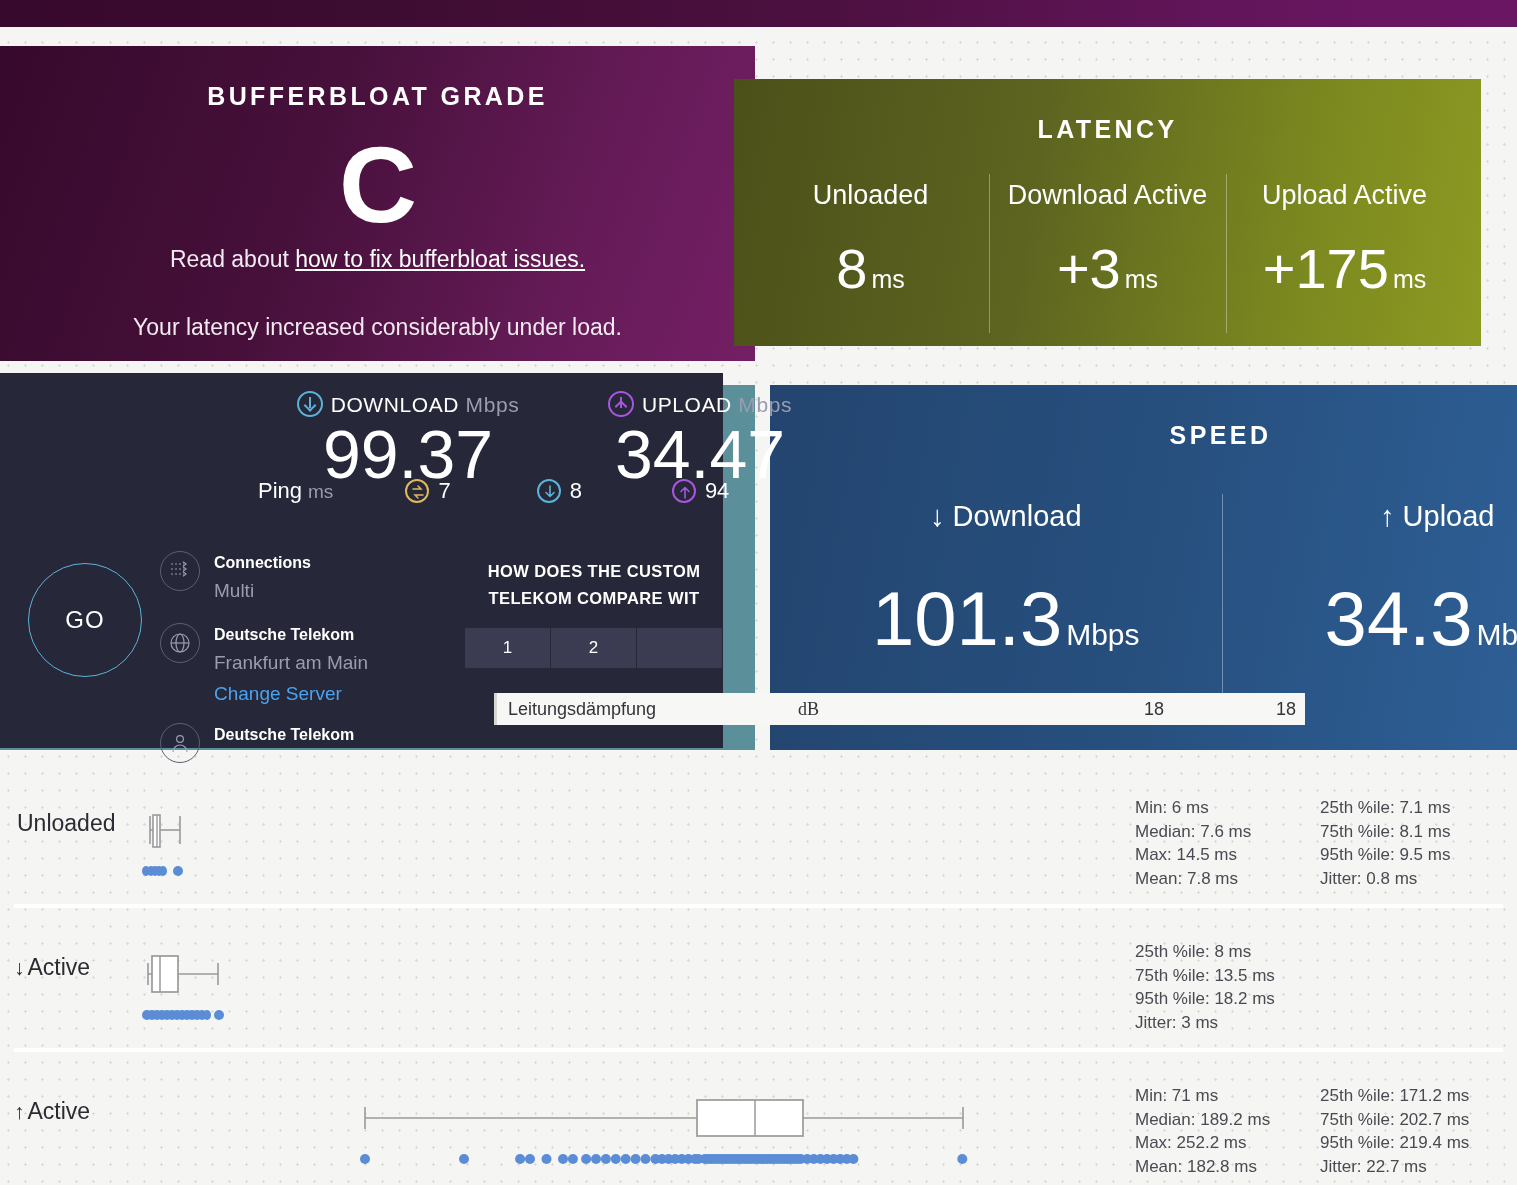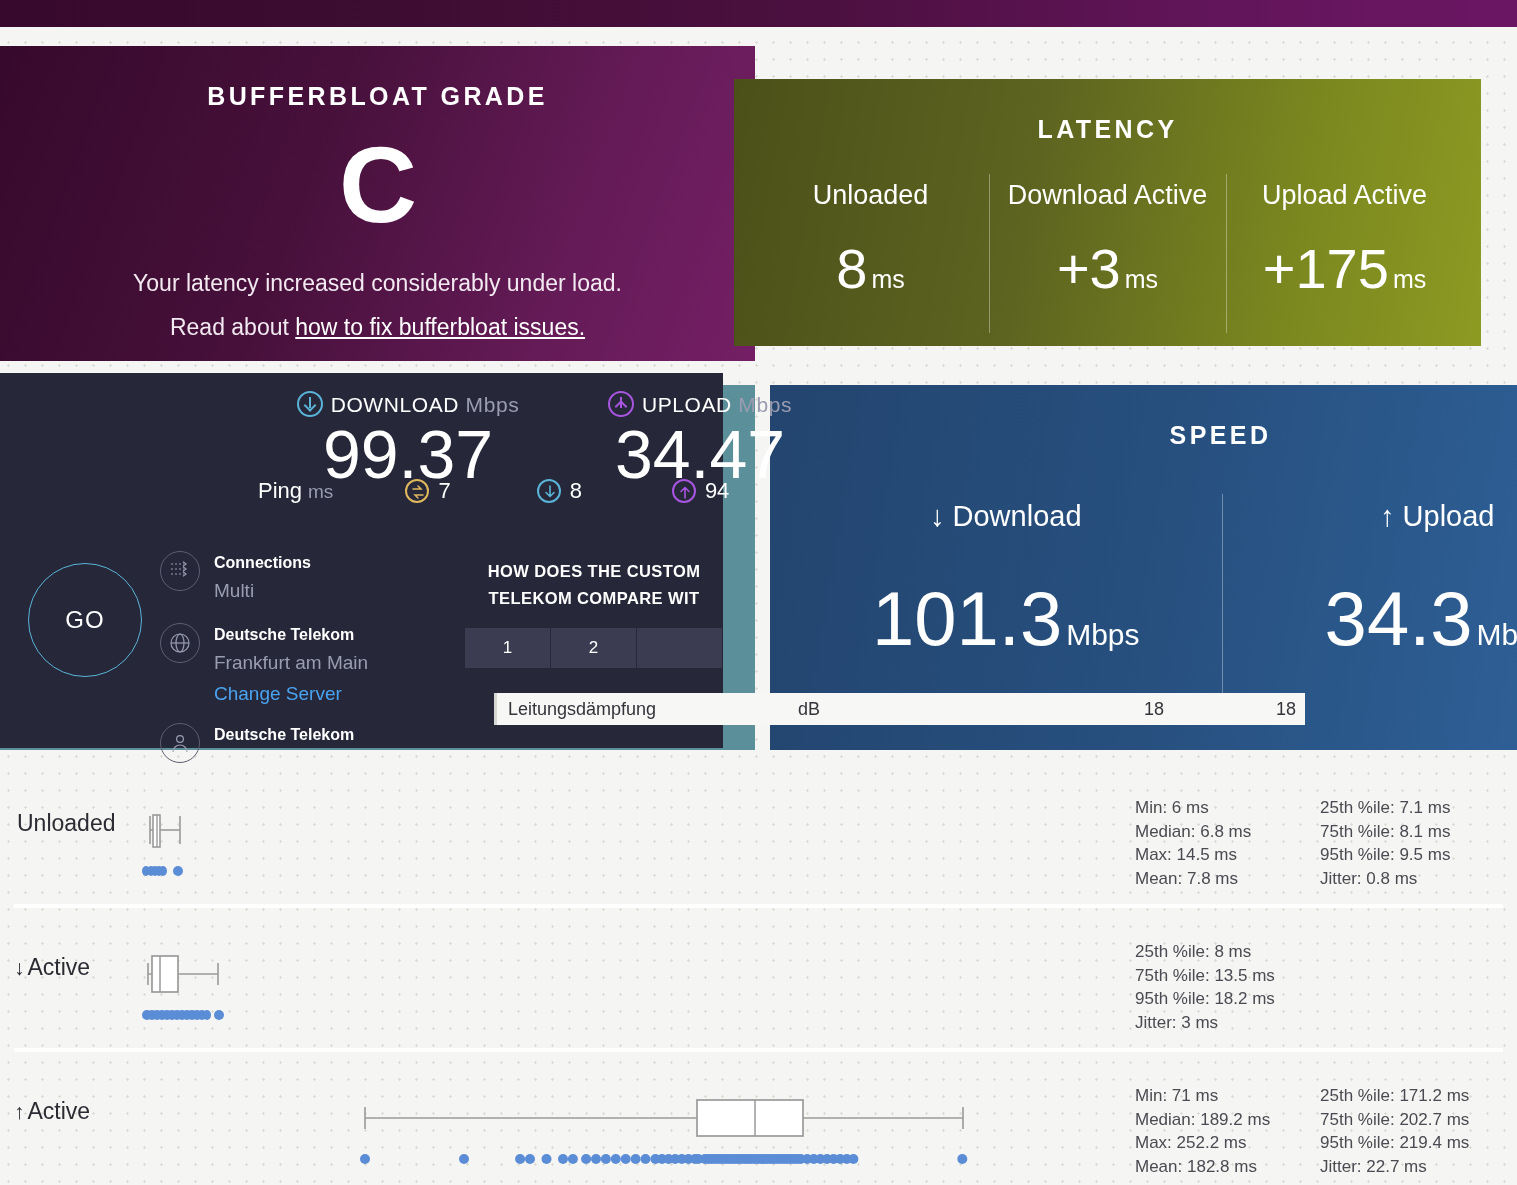--- a/index.html
+++ b/index.html
@@ -177,21 +177,21 @@
   }
 
   
   #row-overlay{
     left:494px;top:693px;width:811px;height:32px;
     background:#f7f7f5;border-left:3px solid #d8d8d2;box-sizing:border-box;
     display:flex;align-items:center;font-size:18px;color:#33333b;
     z-index:60;
   }
   #ro-label{width:290px;padding-left:11px;}
-  #ro-unit{width:176px;}
+  #ro-unit{width:176px;font-family:Liberation Serif, serif;}
   #ro-v1{width:190px;text-align:right;}
   #ro-v2{flex:1;text-align:right;padding-right:9px;}
 
   
   #stats{position:absolute;left:0;top:760px;width:1517px;height:425px;}
   .stat-row{position:relative;height:144px;}
   .stat-divider{
     position:absolute;left:14px;right:14px;top:0;height:4px;background:#ffffff;
   }
   .stat-label{
@@ -209,24 +209,24 @@
 </head>
 <body>
 
 <div id="dots"></div>
 
 <div id="topstrip"></div>
 
 <div id="grade-card" class="card layer">
   <div class="card-title">BUFFERBLOAT GRADE</div>
   <div id="grade-letter">C</div>
-  <div class="grade-desc" id="grade-desc-1">Your latency increased considerably under load.</div>
   <div class="grade-desc">
     <span>Read about </span><a id="grade-link" href="#">how to fix bufferbloat issues.</a>
   </div>
+  <div class="grade-desc" id="grade-desc-1">Your latency increased considerably under load.</div>
 </div>
 
 <div id="latency-card" class="card layer">
   <div class="card-title">LATENCY</div>
   <div class="metric-row">
     <div class="metric-col">
       <div class="metric-label">Unloaded</div>
       <div class="metric-value"><span>8</span><span class="unit">ms</span></div>
     </div>
     <div class="metric-col">
@@ -382,21 +382,21 @@
           <ellipse cx="155" cy="83" rx="4" ry="5"></ellipse>
           <ellipse cx="159" cy="83" rx="4" ry="5"></ellipse>
           <ellipse cx="163" cy="83" rx="4" ry="5"></ellipse>
           <ellipse cx="178" cy="83" rx="5" ry="5"></ellipse>
         </g>
       </svg>
     </div>
     <div class="stats-nums">
       <div class="colA">
         <div>Min: 6 ms</div>
-        <div>Median: 6.8 ms</div>
+        <div>Median: 7.6 ms</div>
         <div>Max: 14.5 ms</div>
         <div>Mean: 7.8 ms</div>
       </div>
       <div class="colB">
         <div>25th %ile: 7.1 ms</div>
         <div>75th %ile: 8.1 ms</div>
         <div>95th %ile: 9.5 ms</div>
         <div>Jitter: 0.8 ms</div>
       </div>
     </div>

